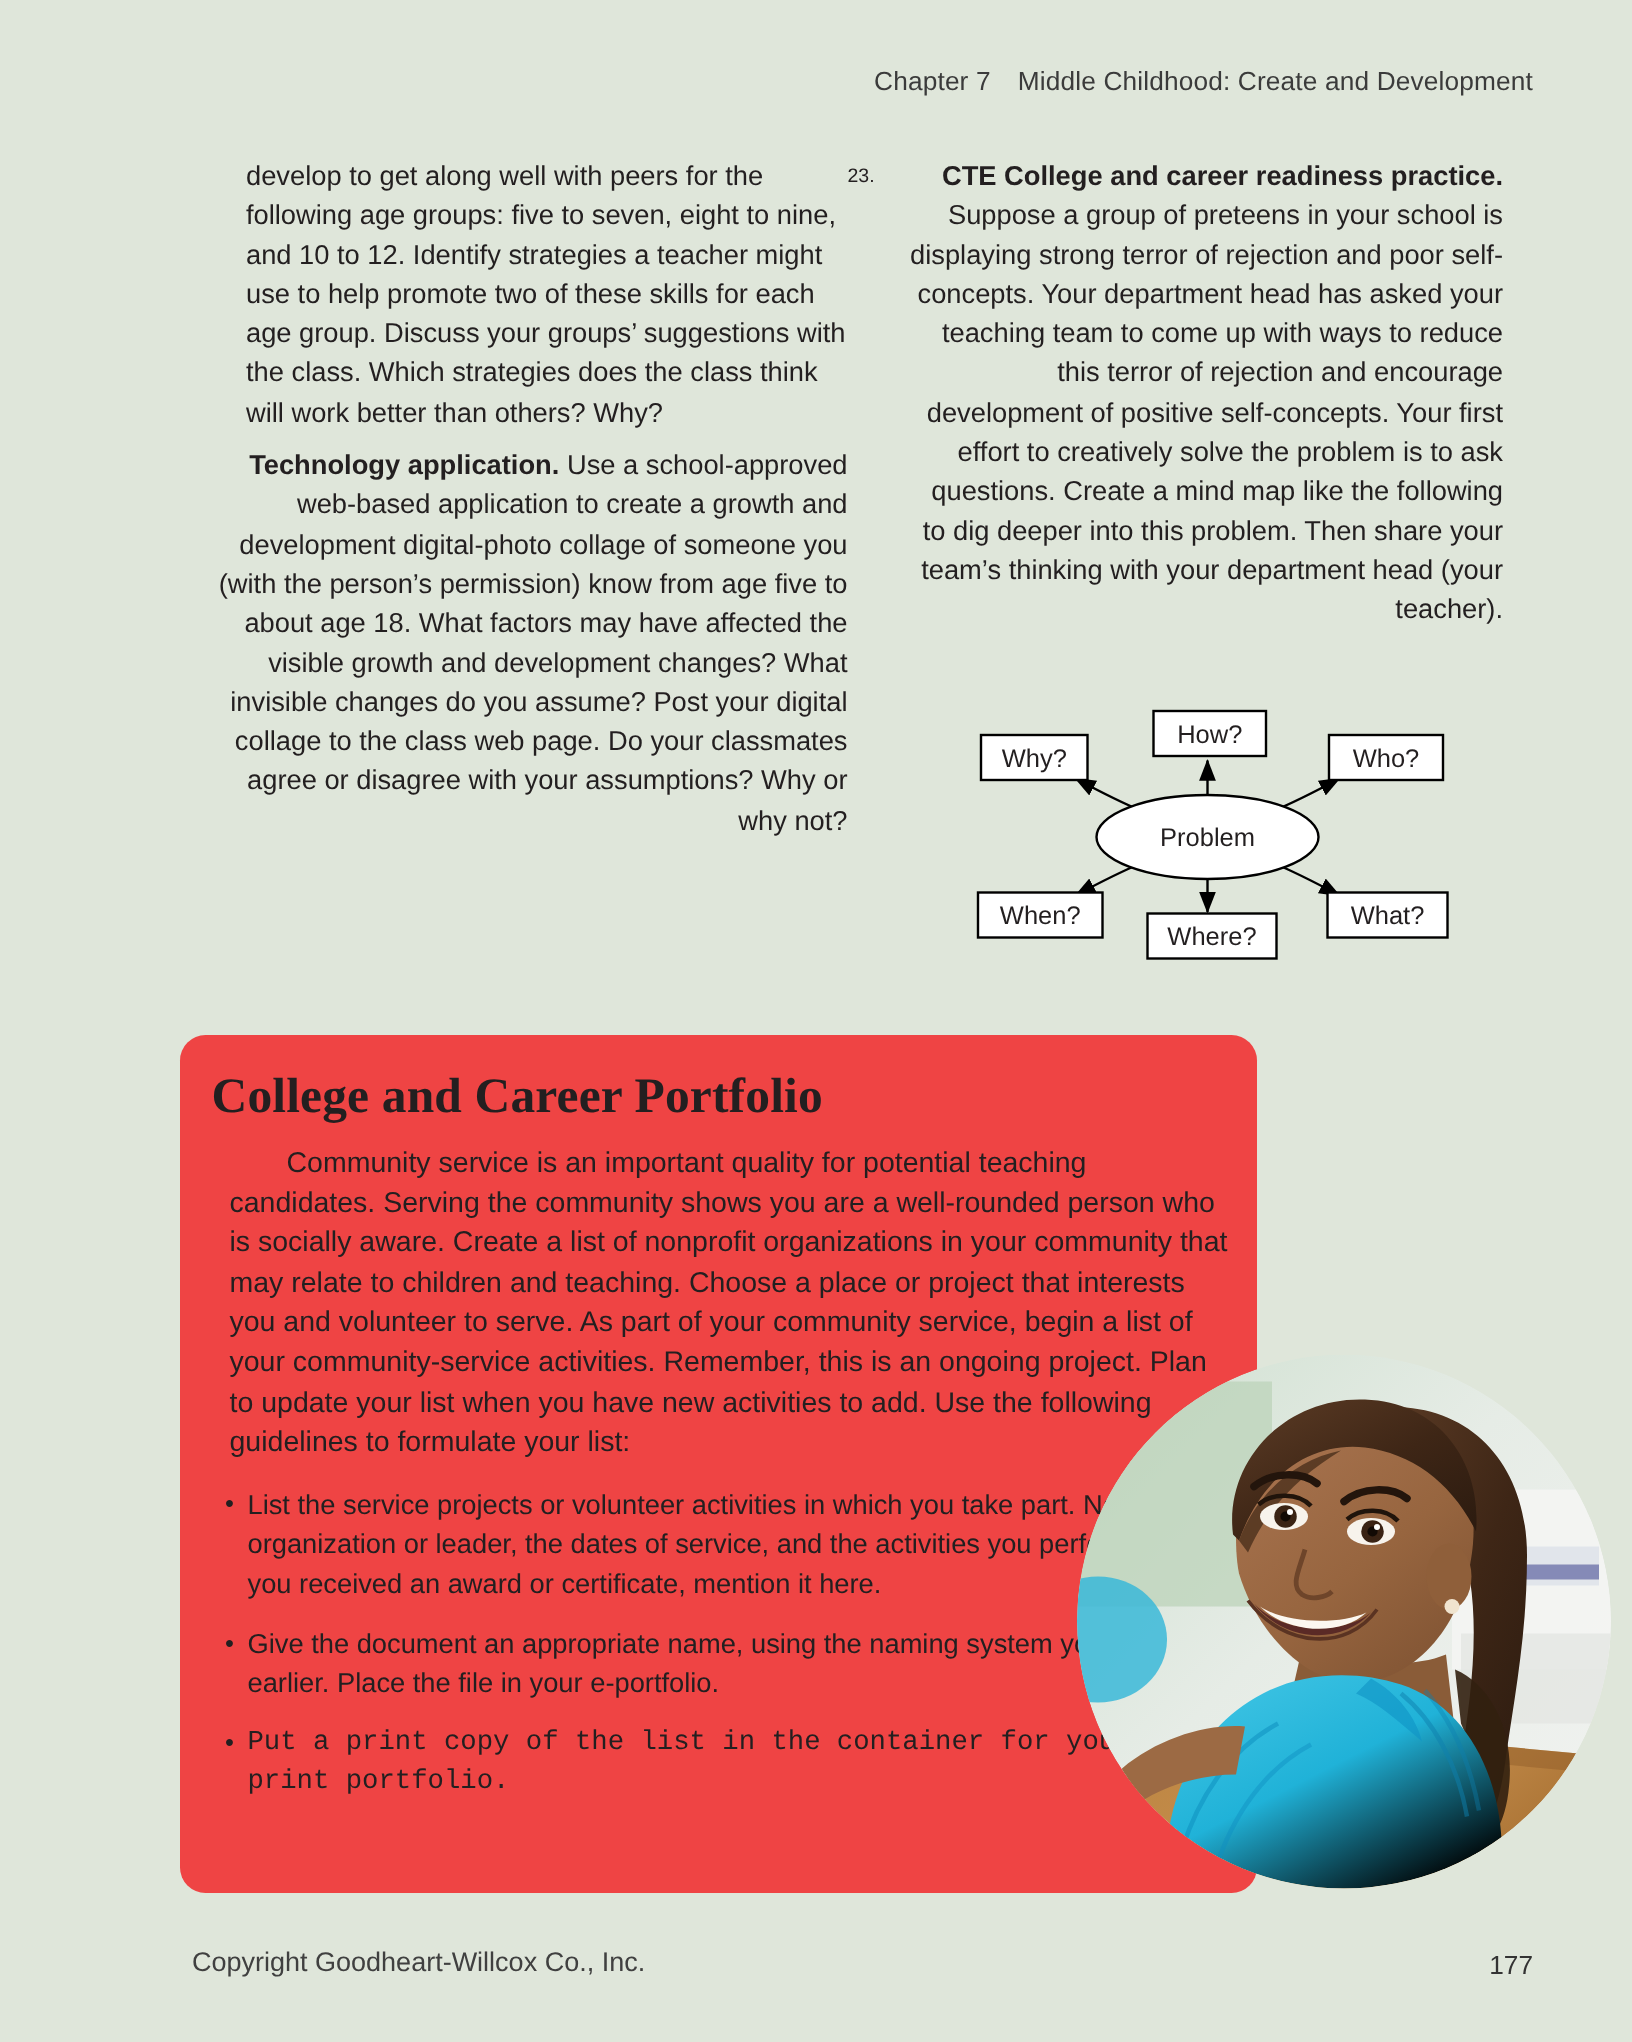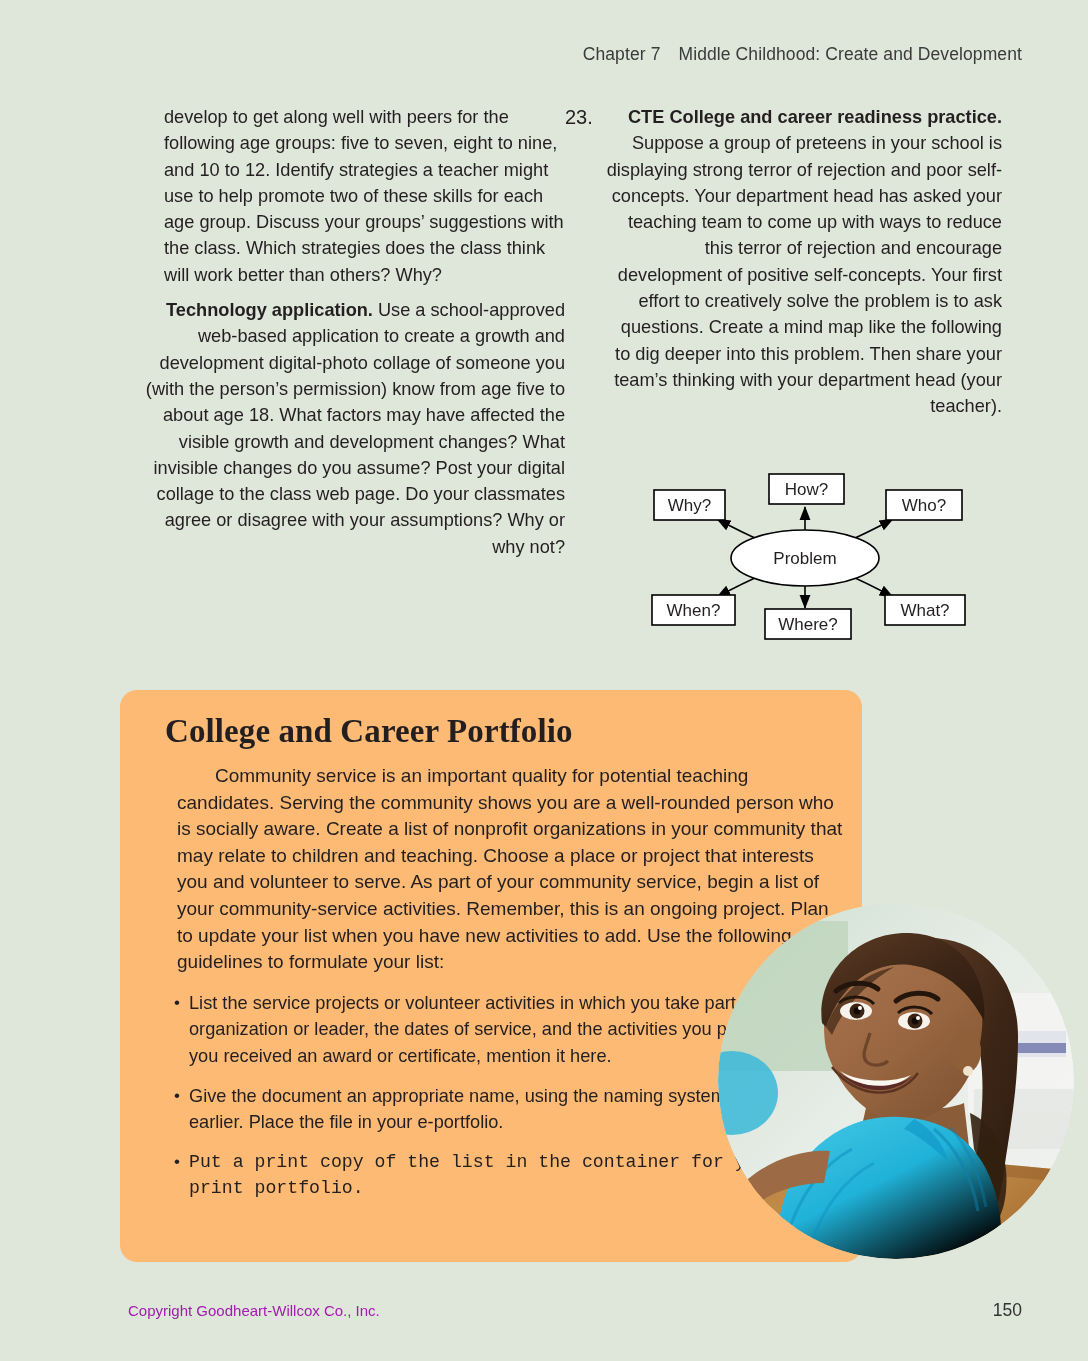--- a/index.html
+++ b/index.html
@@ -37,21 +37,21 @@
     display: flex;
   }
   .col { width: 437px; }
   .qitem {
     display: flex;
     margin-bottom: 9px;
   }
   .qnum {
     width: 36px;
     flex: 0 0 36px;
-    font-size: 20px;
+    font-size: 13px;
     line-height: 26.3px;
     text-align: left;
   }
   .qbody {
     flex: 1 1 auto;
     font-size: 18.2px;
     line-height: 26.3px;
     text-align: right;
   }
   .cont {
@@ -71,23 +71,22 @@
   }
   .mindmap svg { display: block; }
 
   
   .portfolio {
     position: absolute;
     left: 120px;
     top: 690px;
     width: 718px;
     height: 572px;
-    background: #fdba74;
+    background: #ef4444;
     border-radius: 17px;
-    padding-left: 24px;
   }
   .portfolio-inner {
     padding: 21px 26px 0 21px;
   }
   .portfolio h2 {
     font-family: "Liberation Serif", serif;
     font-weight: bold;
     font-size: 33px;
     line-height: 40px;
     margin: 0 0 6px 0;
@@ -134,22 +133,22 @@
     border-radius: 50%;
     overflow: hidden;
   }
   .photo svg { display: block; }
 
   
   .footer-left {
     position: absolute;
     left: 128px;
     bottom: 42px;
-    font-size: 15px;
-    color: #a21caf;
+    font-size: 18px;
+    color: #404040;
   }
   .footer-right {
     position: absolute;
     right: 66px;
     bottom: 40px;
     font-size: 17.5px;
     color: #333;
   }
 </style>
 </head>
@@ -333,13 +332,13 @@
       <path d="M 232 224 C 250 244, 262 272, 268 304" stroke="#0d7fae" stroke-width="3" fill="none" opacity="0.4"></path>
 
       <path d="M 196 216 C 214 226, 226 242, 230 258 C 214 244, 200 232, 186 226 Z" fill="#0f93c4" opacity="0.6"></path>
 
       <path d="M 30 276 C 54 256, 86 246, 112 248 L 106 280 C 78 280, 52 290, 34 304 Z" fill="#9c6a44"></path>
     </g>
   </svg>
 </div>
 
 <div class="footer-left">Copyright Goodheart-Willcox Co., Inc.</div>
-<div class="footer-right">150</div>
+<div class="footer-right">177</div>
 
 </body></html>

